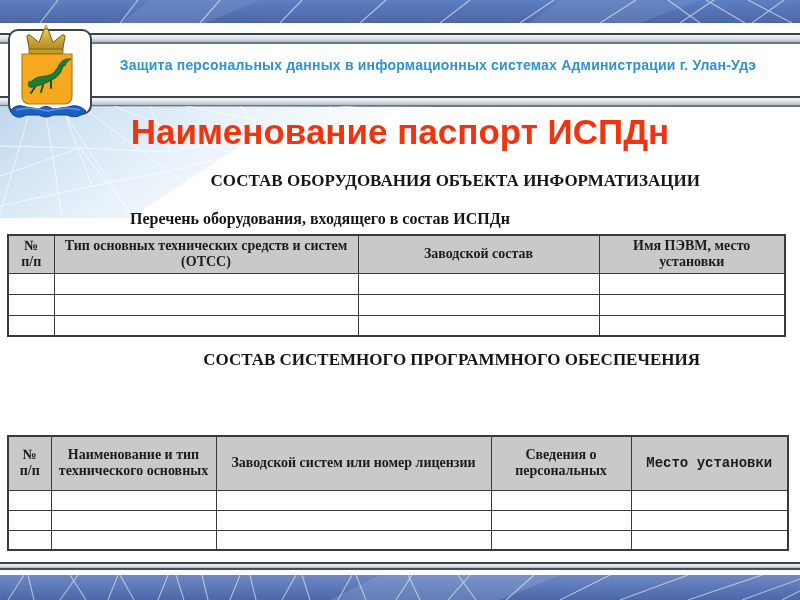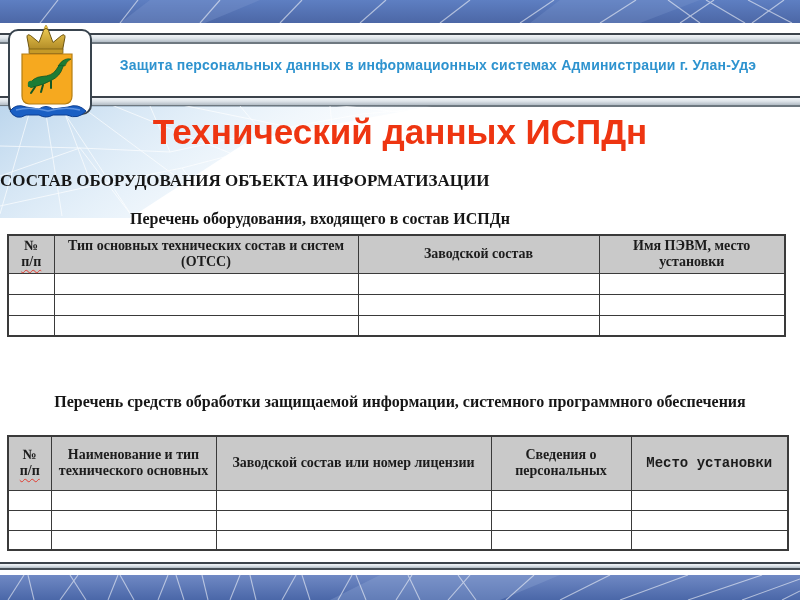--- a/index.html
+++ b/index.html
@@ -35,21 +35,21 @@
     background:#fff;border:2px solid #39444e;border-radius:10px;
   }
   .logo{position:absolute;left:6px;top:24px;width:84px;height:100px;}
   
   .title{
     position:absolute;left:0;top:112px;width:800px;text-align:center;
     font-family:"Liberation Sans",sans-serif;font-weight:bold;
     font-size:35px;color:#ee3511;
   }
   .sec-heading{
-    position:absolute;left:0;width:700px;text-align:left;
+    position:absolute;left:0;width:700px;text-align:right;
     font-weight:bold;font-size:17px;color:#161616;
   }
   .sub-heading{
     position:absolute;text-align:center;font-weight:bold;
     font-size:16px;color:#161616;line-height:1.2;
   }
   .h-sec1{top:171px;}
   .h-sub1{top:209px;left:0;width:640px;}
   .h-sec2{top:350px;}
   .h-sub2{top:392px;left:50px;width:700px;}
@@ -65,21 +65,20 @@
     padding:1px 3px;line-height:1.15;font-weight:bold;color:#1c1c1c;
   }
   table.tpl td{border:1px solid #3a3a3a;background:#fff;}
   .t1{left:7px;top:234px;width:777px;}
   .t1 thead tr{height:38px;}
   .t1 tbody tr{height:21px;}
   .t2{left:7px;top:435px;width:780px;}
   .t2 thead tr{height:54px;}
   .t2 tbody tr{height:20px;}
   .wavy{
-    text-decoration:underline;
     text-decoration-style:wavy;
     text-decoration-color:#e03c31;
     text-decoration-thickness:1px;
     text-underline-offset:3px;
     text-decoration-skip-ink:none;
   }
   .nowrap{white-space:nowrap;font-family:Liberation Mono, monospace;}
 </style>
 </head>
 <body>
@@ -176,39 +175,39 @@
         <line x1="29" y1="63" x2="25" y2="69"></line>
           <line x1="37" y1="61" x2="35" y2="68"></line>
         <line x1="45" y1="57" x2="45" y2="64"></line>
       </g>
 
       <path d="M4,87 Q10,79 20,83 L33,85 Q40,80 47,85 L62,83 Q72,79 80,87 Q72,96 61,91 L47,91 Q40,95 33,91 L20,91 Q10,97 4,87 Z" fill="#1a5fc4" stroke="#0d3f92" stroke-width="1"></path>
       <path d="M10,86 Q25,82 42,87 Q59,82 74,86" fill="none" stroke="#6fa0e8" stroke-width="1.4" opacity="0.8"></path>
     </svg>
   </div>
 
-  <div class="title">Технический данных ИСПДн</div>
+  <div class="title">Наименование паспорт ИСПДн</div>
 
   <div class="sec-heading h-sec1">СОСТАВ ОБОРУДОВАНИЯ ОБЪЕКТА ИНФОРМАТИЗАЦИИ</div>
   <div class="sub-heading h-sub1">Перечень оборудования, входящего в состав ИСПДн</div>
 
   <table class="tpl t1">
     <colgroup>
       <col style="width:46px">
         <col style="width:304px">
       <col style="width:241px">
         <col style="width:186px">
     </colgroup>
     <thead>
       <tr>
         <th>
           <span>№</span><br>
           <span class="wavy">п/п</span>
         </th>
-        <th>Тип основных технических состав и систем (ОТСС)</th>
+        <th>Тип основных технических средств и систем (ОТСС)</th>
         <th>Заводской состав</th>
         <th>Имя ПЭВМ, место установки</th>
       </tr>
     </thead>
     <tbody>
       <tr>
           <td></td>
           <td></td>
           <td></td>
           <td></td>
@@ -221,38 +220,38 @@
         </tr>
       <tr>
           <td></td>
           <td></td>
           <td></td>
           <td></td>
         </tr>
     </tbody>
   </table>
 
-  <div class="sub-heading h-sub2">Перечень средств обработки защищаемой информации, системного программного обеспечения</div>
+  <div class="sec-heading h-sec2">СОСТАВ СИСТЕМНОГО ПРОГРАММНОГО ОБЕСПЕЧЕНИЯ</div>
 
   <table class="tpl t2">
     <colgroup>
       <col style="width:43px">
         <col style="width:165px">
         <col style="width:275px">
       <col style="width:140px">
         <col style="width:157px">
     </colgroup>
     <thead>
       <tr>
         <th>
           <span>№</span><br>
           <span class="wavy">п/п</span>
         </th>
         <th>Наименование и тип технического основных</th>
-        <th>Заводской состав или номер лицензии</th>
+        <th>Заводской систем или номер лицензии</th>
         <th>Сведения о персональных</th>
         <th class="nowrap">Место установки</th>
       </tr>
     </thead>
     <tbody>
       <tr>
           <td></td>
           <td></td>
           <td></td>
           <td></td>

